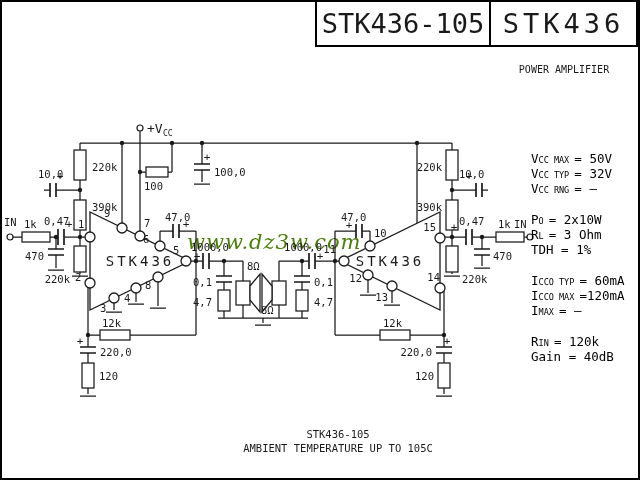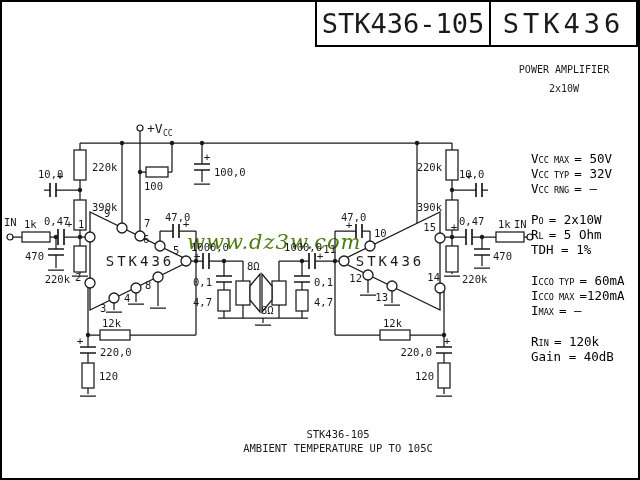--- a/index.html
+++ b/index.html
@@ -246,32 +246,31 @@
 
   <div id="titlebox-left" class="titlebox">
     <span class="titletext">STK436-105</span>
   </div>
   <div id="titlebox-right" class="titlebox">
     <span class="titletext">STK436</span>
   </div>
 
   <div id="subtitle">
     <div>POWER AMPLIFIER</div>
-    <div>2x10W</div>
   </div>
 
   <div id="specs">
       <div class="spec-group">
         <div class="spec-line"><span class="sp-main">V</span><span class="sp-sub">CC MAX </span><span class="sp-main">= 50V</span></div>
         <div class="spec-line"><span class="sp-main">V</span><span class="sp-sub">CC TYP </span><span class="sp-main">= 32V</span></div>
         <div class="spec-line"><span class="sp-main">V</span><span class="sp-sub">CC RNG </span><span class="sp-main">= –</span></div>
       </div>
       <div class="spec-group">
         <div class="spec-line"><span class="sp-main">P</span><span class="sp-sub">O </span><span class="sp-main">= 2x10W</span></div>
-        <div class="spec-line"><span class="sp-main">R</span><span class="sp-sub">L </span><span class="sp-main">= 5 Ohm</span></div>
+        <div class="spec-line"><span class="sp-main">R</span><span class="sp-sub">L </span><span class="sp-main">= 3 Ohm</span></div>
         <div class="spec-line"><span class="sp-main">TDH </span><span class="sp-sub"></span><span class="sp-main">= 1%</span></div>
       </div>
       <div class="spec-group">
         <div class="spec-line"><span class="sp-main">I</span><span class="sp-sub">CCO TYP </span><span class="sp-main">= 60mA</span></div>
         <div class="spec-line"><span class="sp-main">I</span><span class="sp-sub">CCO MAX </span><span class="sp-main">=120mA</span></div>
         <div class="spec-line"><span class="sp-main">I</span><span class="sp-sub">MAX </span><span class="sp-main">=  –</span></div>
       </div>
       <div class="spec-group">
         <div class="spec-line"><span class="sp-main">R</span><span class="sp-sub">IN </span><span class="sp-main">= 120k</span></div>
         <div class="spec-line"><span class="sp-main">Gain </span><span class="sp-sub"></span><span class="sp-main">= 40dB</span></div>

